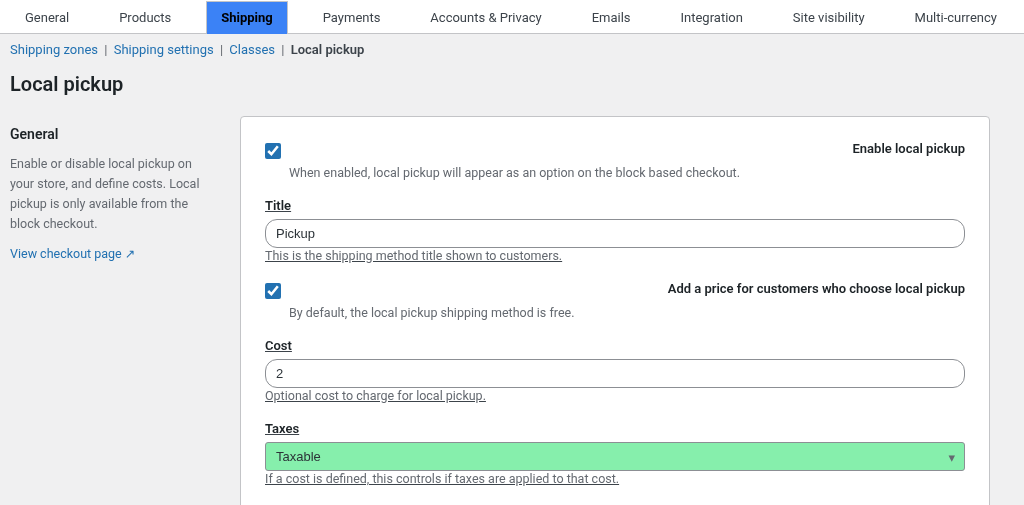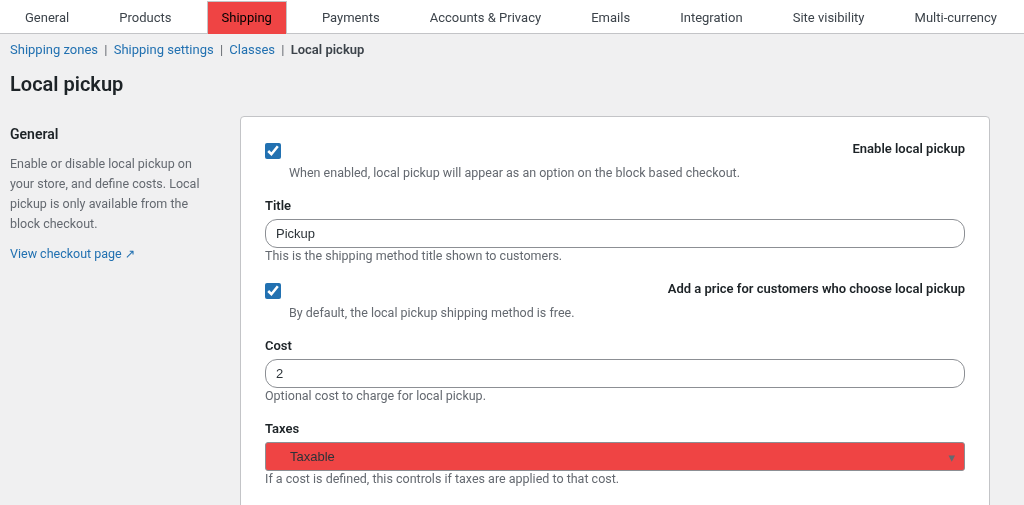--- a/index.html
+++ b/index.html
@@ -24,24 +24,24 @@
       cursor: pointer;
       font-size: 13px;
       color: #3c434a;
       background: transparent;
       margin-right: 2px;
       position: relative;
       top: 1px;
       text-decoration: none;
     }
     .tab.active {
-      background: #ef4444;
+      background: #3b82f6;
       border-color: #c3c4c7;
       border-bottom-color: #f0f0f1;
-      font-weight: 400;
+      font-weight: 700;
       color: #000;
     }
     .breadcrumb-bar {
       background: #f0f0f1;
       padding: 8px 10px 5px 10px;
       font-size: 13px;
     }
     .breadcrumb-bar a {
       color: #2271b1;
       text-decoration: none;
@@ -109,20 +109,21 @@
       color: #1d2327;
     }
     .helper-text {
       font-size: 12.5px;
       color: #646970;
       margin-bottom: 18px;
       margin-left: 24px;
     }
     .field-group {
       margin-bottom: 18px;
+      text-decoration: underline;
     }
     .field-label {
       font-size: 13px;
       font-weight: 600;
       color: #1d2327;
       display: block;
       margin-bottom: 6px;
     }
     .field-input {
       width: 100%;
@@ -136,26 +137,26 @@
     }
     .field-hint {
       font-size: 12.5px;
       color: #646970;
     }
     .select-wrapper {
       position: relative;
     }
     .field-select {
       width: 100%;
-      padding: 6px 30px 6px 24px;
+      padding: 6px 30px 6px 10px;
       font-size: 13px;
       border: 1px solid #8c8f94;
       border-radius: 3px;
       color: #2c3338;
-      background: #ef4444;
+      background: #86efac;
       appearance: none;
       cursor: pointer;
       outline: none;
     }
     .select-arrow {
       position: absolute;
       right: 10px;
       top: 50%;
       transform: translateY(-50%);
       pointer-events: none;

